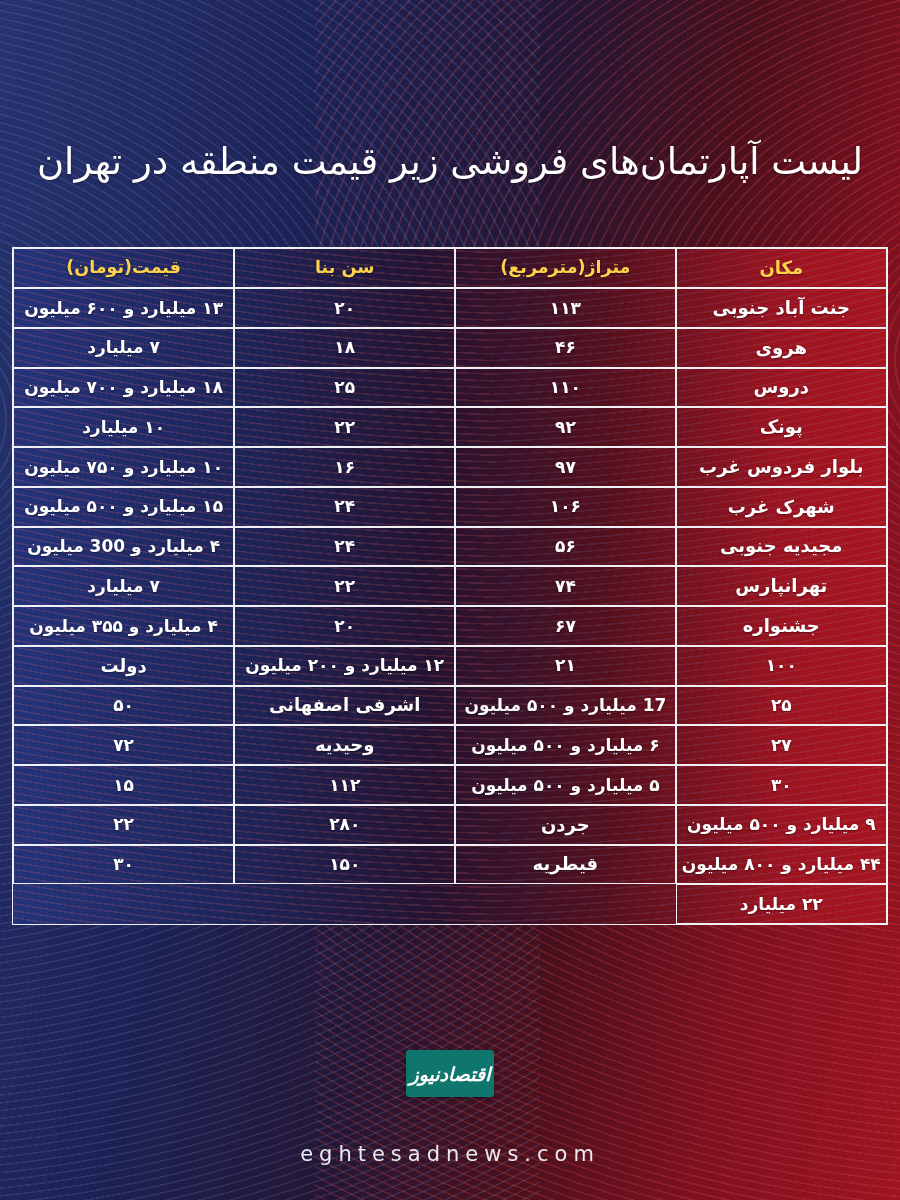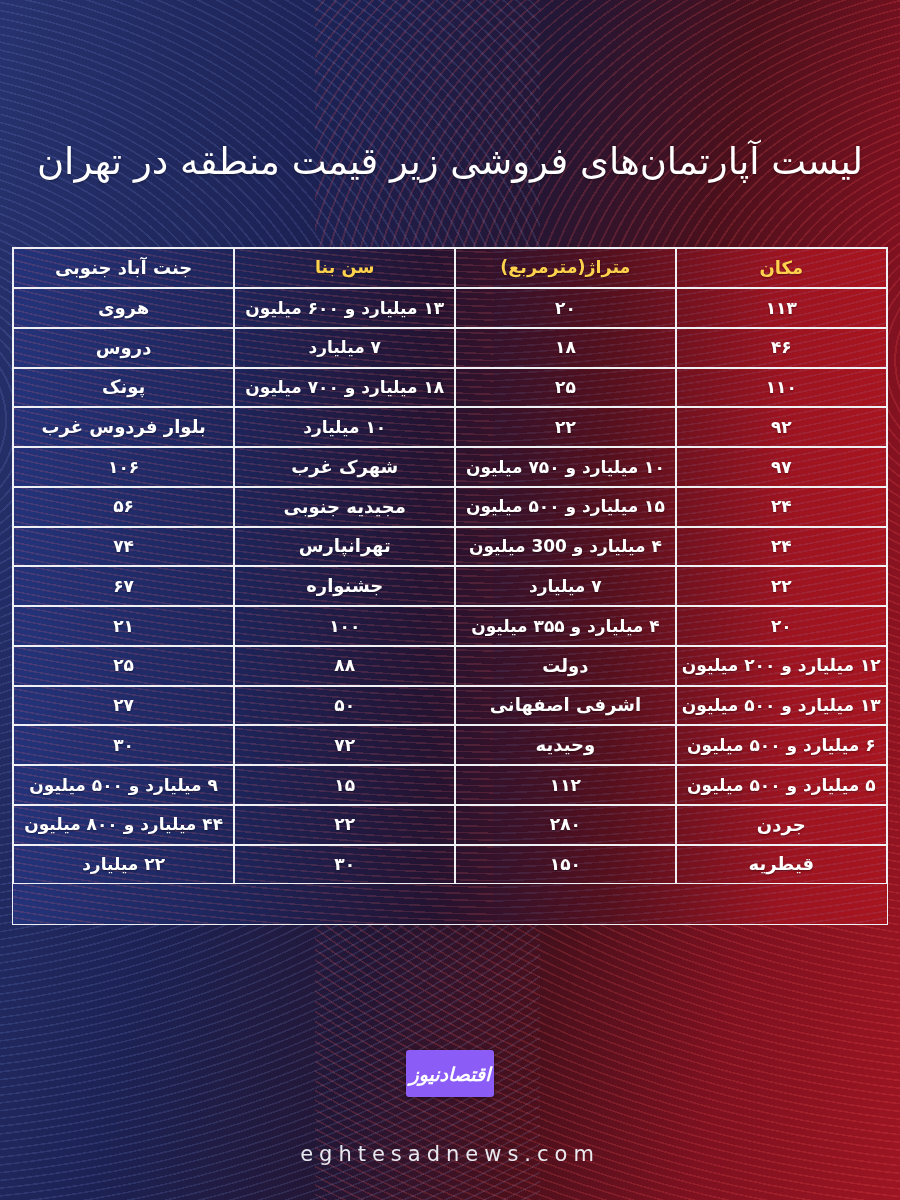--- a/index.html
+++ b/index.html
@@ -70,21 +70,21 @@
     padding: 1px 4px;
     text-shadow: 0 1px 2px rgba(0,0,0,0.4);
   }
   .cell.th { color: #ffd24d; font-size: 17.5px; }
   .cell.col-location { font-size: 18px; }
   .footer-logo {
     position: absolute;
     top: 1050px; left: 50%;
     transform: translateX(-50%);
     width: 88px; height: 47px;
-    background: #8b5cf6;
+    background: #0f766e;
     border-radius: 3px;
     display: flex;
     align-items: center;
     justify-content: center;
     color: #ffffff;
     direction: rtl;
     font-size: 19px;
     font-weight: bold;
     font-style: italic;
     box-shadow: 0 1px 4px rgba(0,0,0,0.4);
@@ -104,38 +104,40 @@
 </style>
 </head>
 <body>
 
 <div class="page-title">لیست آپارتمان‌های فروشی زیر قیمت منطقه در تهران</div>
 
 <div class="apt-table" id="apt-table">
     <div class="cell th col-location">مکان</div>
     <div class="cell th col-area">متراژ(مترمربع)</div>
     <div class="cell th col-age">سن بنا</div>
+    <div class="cell th col-price">قیمت(تومان)</div>
     <div class="cell td col-location">جنت آباد جنوبی</div>
     <div class="cell td col-area">۱۱۳</div>
     <div class="cell td col-age">۲۰</div>
     <div class="cell td col-price">۱۳ میلیارد و ۶۰۰ میلیون</div>
     <div class="cell td col-location">هروی</div>
     <div class="cell td col-area">۴۶</div>
     <div class="cell td col-age">۱۸</div>
     <div class="cell td col-price">۷ میلیارد</div>
     <div class="cell td col-location">دروس</div>
     <div class="cell td col-area">۱۱۰</div>
     <div class="cell td col-age">۲۵</div>
     <div class="cell td col-price">۱۸ میلیارد و ۷۰۰ میلیون</div>
     <div class="cell td col-location">پونک</div>
     <div class="cell td col-area">۹۲</div>
     <div class="cell td col-age">۲۲</div>
     <div class="cell td col-price">۱۰ میلیارد</div>
     <div class="cell td col-location">بلوار فردوس غرب</div>
     <div class="cell td col-area">۹۷</div>
+    <div class="cell td col-age">۱۶</div>
     <div class="cell td col-price">۱۰ میلیارد و ۷۵۰ میلیون</div>
     <div class="cell td col-location">شهرک غرب</div>
     <div class="cell td col-area">۱۰۶</div>
     <div class="cell td col-age">۲۴</div>
     <div class="cell td col-price">۱۵ میلیارد و ۵۰۰ میلیون</div>
     <div class="cell td col-location">مجیدیه جنوبی</div>
     <div class="cell td col-area">۵۶</div>
     <div class="cell td col-age">۲۴</div>
     <div class="cell td col-price">۴ میلیارد و 300 میلیون</div>
     <div class="cell td col-location">تهرانپارس</div>
@@ -143,23 +145,22 @@
     <div class="cell td col-age">۲۲</div>
     <div class="cell td col-price">۷ میلیارد</div>
     <div class="cell td col-location">جشنواره</div>
     <div class="cell td col-area">۶۷</div>
     <div class="cell td col-age">۲۰</div>
     <div class="cell td col-price">۴ میلیارد و ۳۵۵ میلیون</div>
     <div class="cell td col-area">۱۰۰</div>
     <div class="cell td col-age">۲۱</div>
     <div class="cell td col-price">۱۲ میلیارد و ۲۰۰ میلیون</div>
     <div class="cell td col-location">دولت</div>
-    <div class="cell td col-area">۸۸</div>
     <div class="cell td col-age">۲۵</div>
-    <div class="cell td col-price">۱۳ میلیارد و ۵۰۰ میلیون</div>
+    <div class="cell td col-price">17 میلیارد و ۵۰۰ میلیون</div>
     <div class="cell td col-location">اشرفی اصفهانی</div>
     <div class="cell td col-area">۵۰</div>
     <div class="cell td col-age">۲۷</div>
     <div class="cell td col-price">۶ میلیارد و ۵۰۰ میلیون</div>
     <div class="cell td col-location">وحیدیه</div>
     <div class="cell td col-area">۷۲</div>
     <div class="cell td col-age">۳۰</div>
     <div class="cell td col-price">۵ میلیارد و ۵۰۰ میلیون</div>
     <div class="cell td col-area">۱۱۲</div>
     <div class="cell td col-age">۱۵</div>

